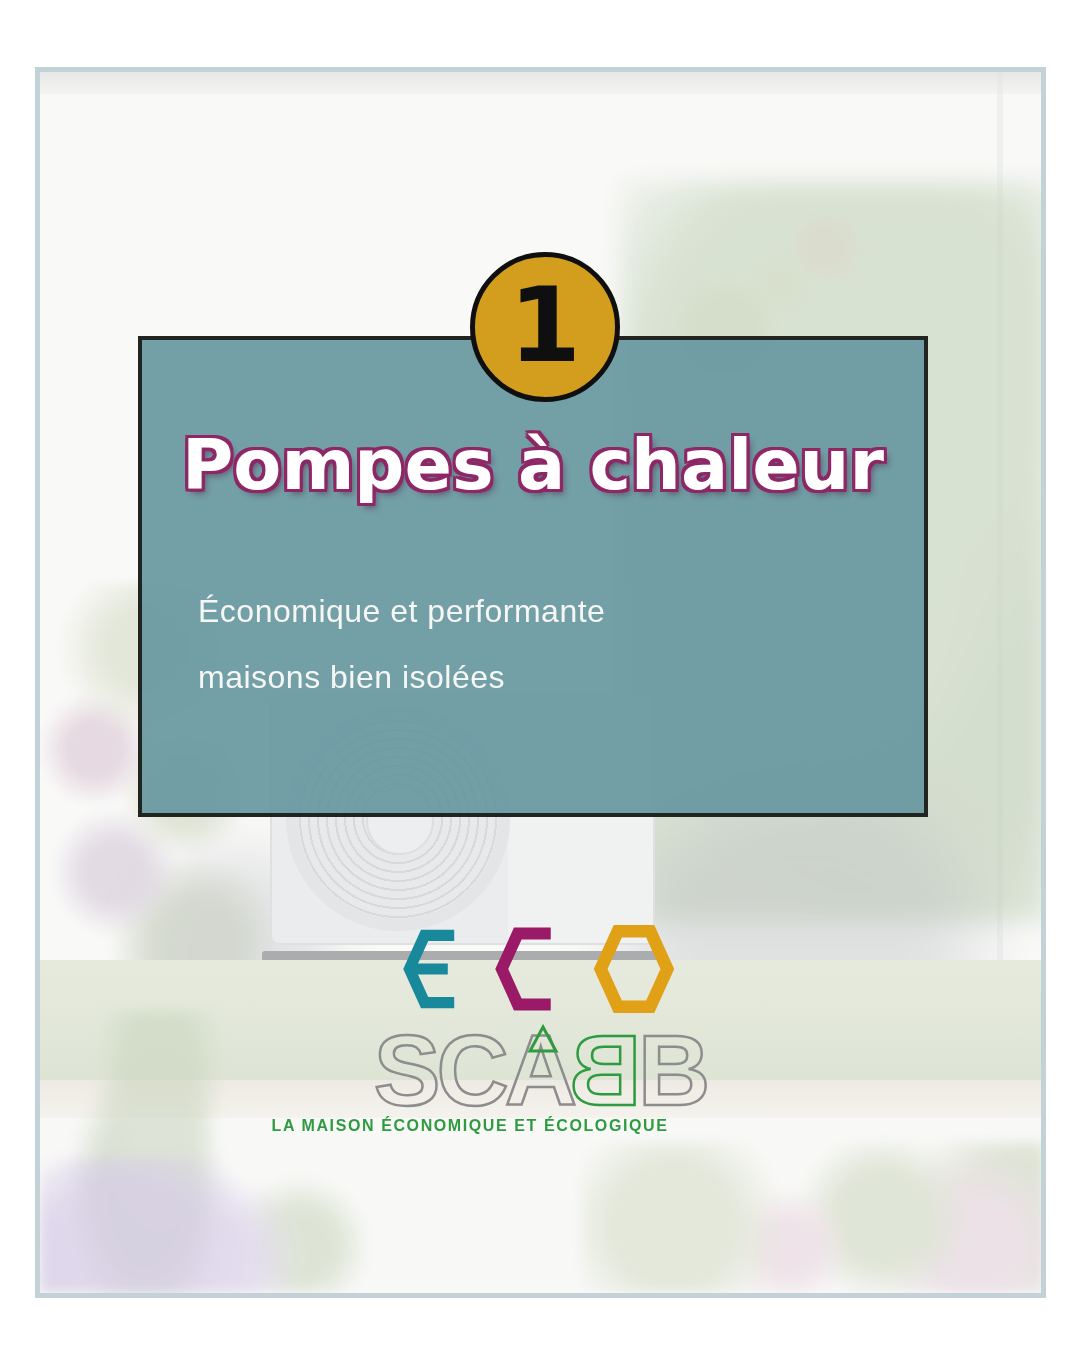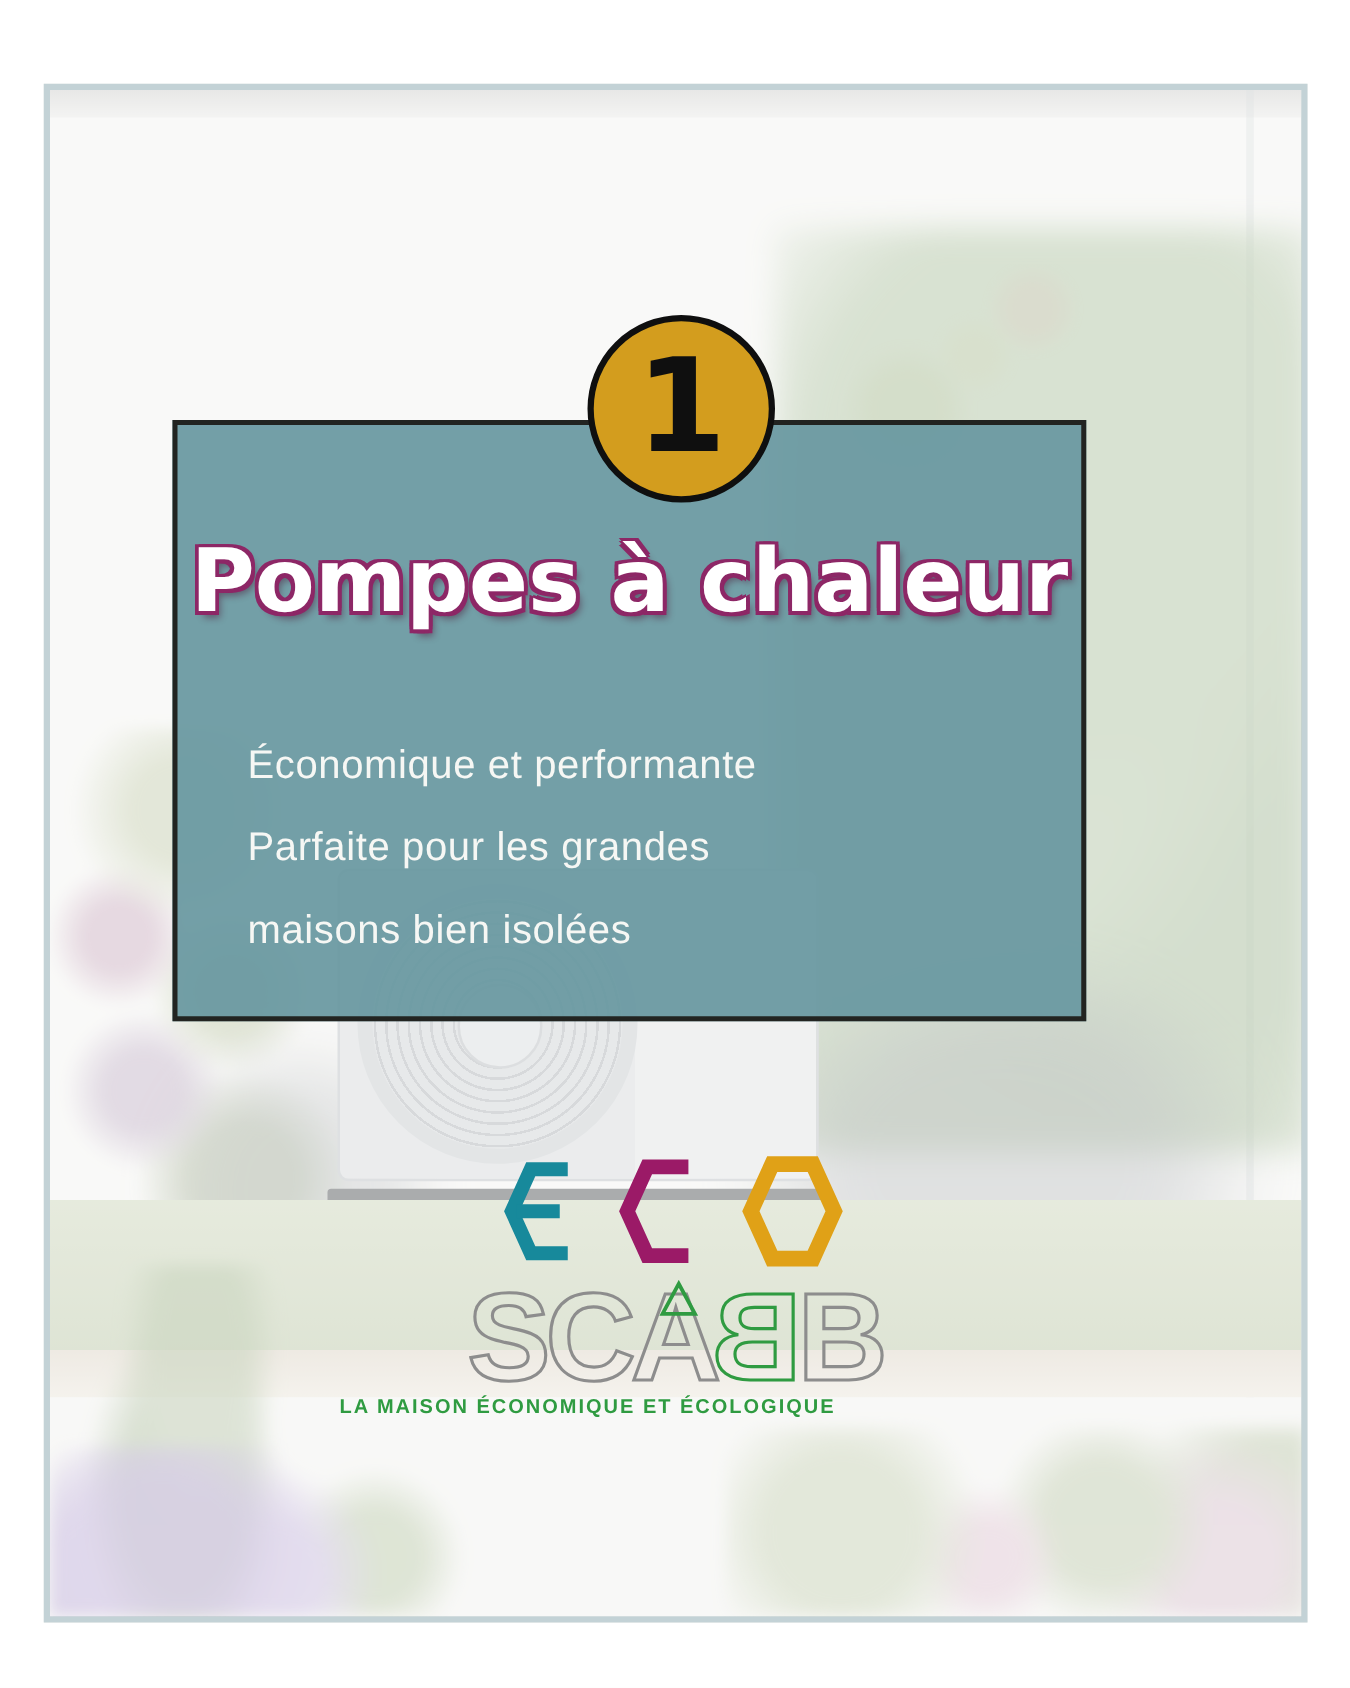--- a/index.html
+++ b/index.html
@@ -61,21 +61,21 @@
   .flowers-right{left:540px;top:1070px;width:465px;height:151px;filter:blur(6px);opacity:.7;
       background:
         radial-gradient(circle at 20% 55%,#aebd93 0 16%,transparent 30%),
         radial-gradient(circle at 45% 70%,#d3aec1 0 10%,transparent 22%),
         radial-gradient(circle at 65% 50%,#a3b489 0 15%,transparent 28%),
         radial-gradient(circle at 85% 70%,#c9a8bb 0 11%,transparent 24%),
         radial-gradient(circle at 95% 45%,#9fb085 0 12%,transparent 26%);}
   .photo-wash{left:0;top:0;width:100%;height:100%;background:rgba(255,255,255,.55);}
 
   
-  .card{position:absolute;left:138px;top:336px;width:731px;height:481px;box-sizing:border-box;
+  .card{position:absolute;left:138px;top:336px;width:790px;height:481px;box-sizing:border-box;
         background:rgba(104,152,160,.93);border:4px solid #222421;z-index:3;}
   .card-title{position:absolute;left:0;right:0;top:84px;text-align:center;
         font-family:"DejaVu Sans",sans-serif;font-weight:bold;font-size:70px;color:#ffffff;
         text-shadow:
           -3px -3px 0 #8d2766, 0 -3px 0 #8d2766, 3px -3px 0 #8d2766,
           -3px 0 0 #8d2766, 3px 0 0 #8d2766,
           -3px 3px 0 #8d2766, 0 3px 0 #8d2766, 3px 3px 0 #8d2766,
           -2px -2px 0 #8d2766, 2px -2px 0 #8d2766, -2px 2px 0 #8d2766, 2px 2px 0 #8d2766,
           4px 5px 6px rgba(70,15,45,.45);}
   .card-body{position:absolute;left:56px;top:238px;font-size:32px;line-height:66px;
@@ -130,21 +130,20 @@
     <div class="layer conifer"></div>
     <div class="layer flowers-left"></div>
     <div class="layer flowers-right"></div>
     <div class="layer photo-wash"></div>
   </div>
 
   <div class="card">
     <div class="card-title">Pompes à chaleur</div>
     <div class="card-body">
       <div>Économique et performante</div>
-      <div>Parfaite pour les grandes</div>
       <div>maisons bien isolées</div>
     </div>
   </div>
 
   <div class="badge">
     <span class="badge-number">1</span>
   </div>
 
   <div class="logo-eco">
     <svg viewBox="0 0 90 100" width="72">

